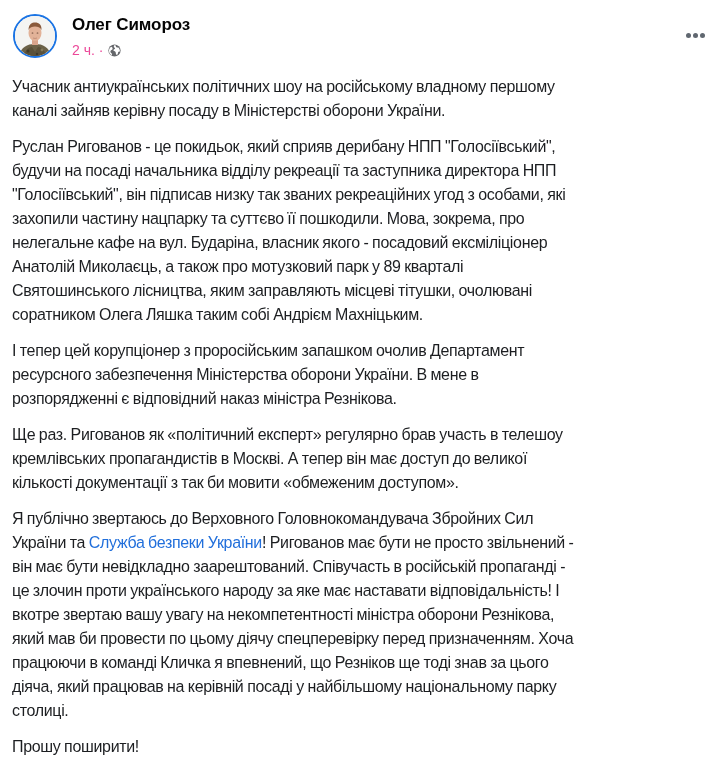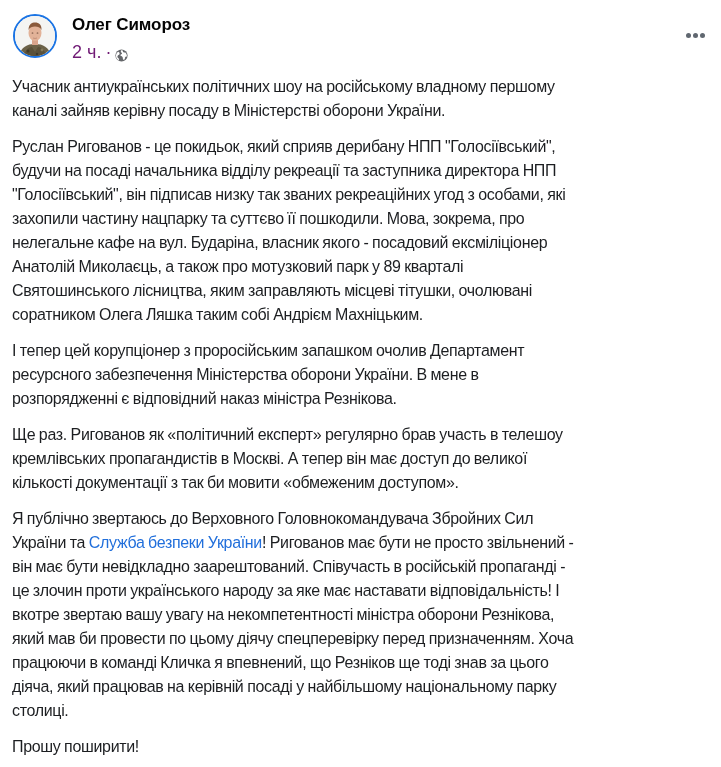--- a/index.html
+++ b/index.html
@@ -42,22 +42,22 @@
       font-size: 17px;
       font-weight: bold;
       color: #050505;
       letter-spacing: -0.1px;
       cursor: pointer;
     }
     .meta {
       position: absolute;
       left: 72px;
       top: 42px;
-      font-size: 18px;
-      color: #701a75;
+      font-size: 14px;
+      color: #ec4899;
       display: flex;
       align-items: center;
     }
     .meta .dot { margin: 0 4px; }
     .globe-icon {
       display: inline-block;
       width: 13px;
       height: 13px;
     }
     .more-button {

